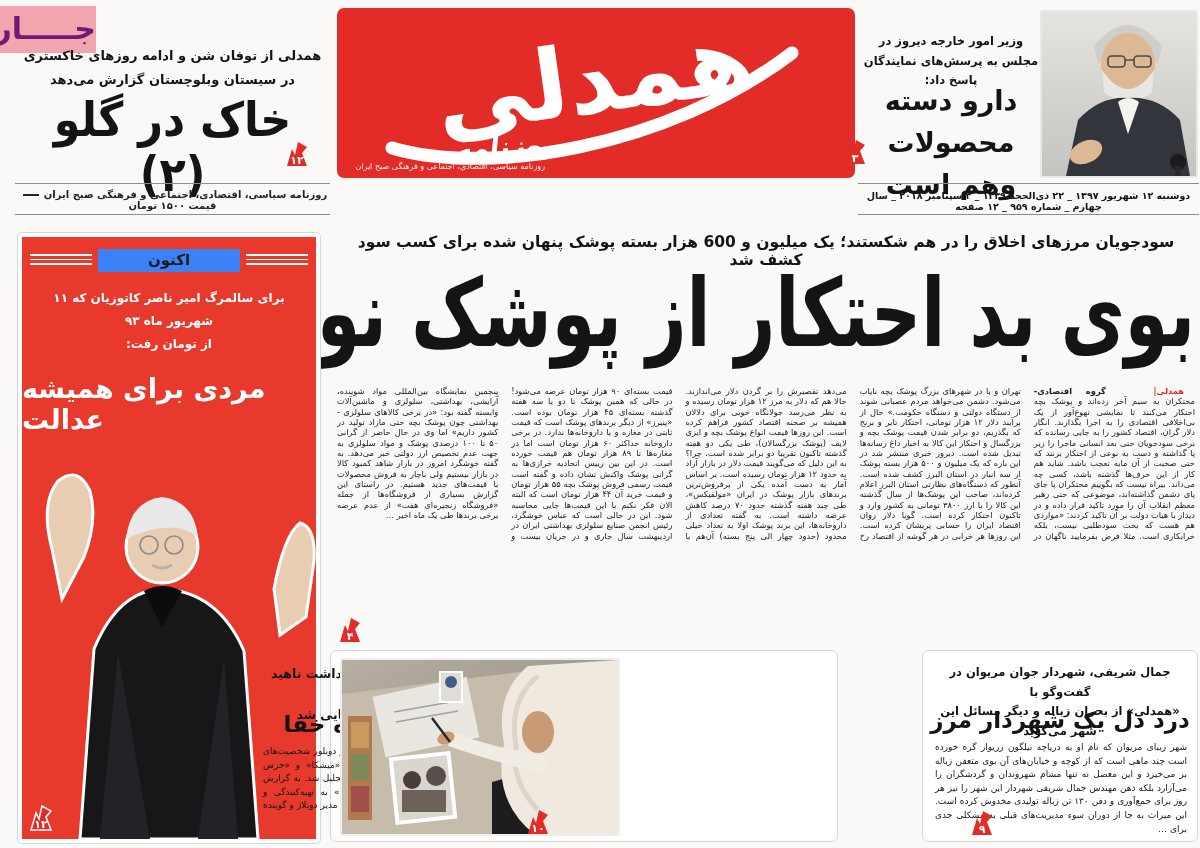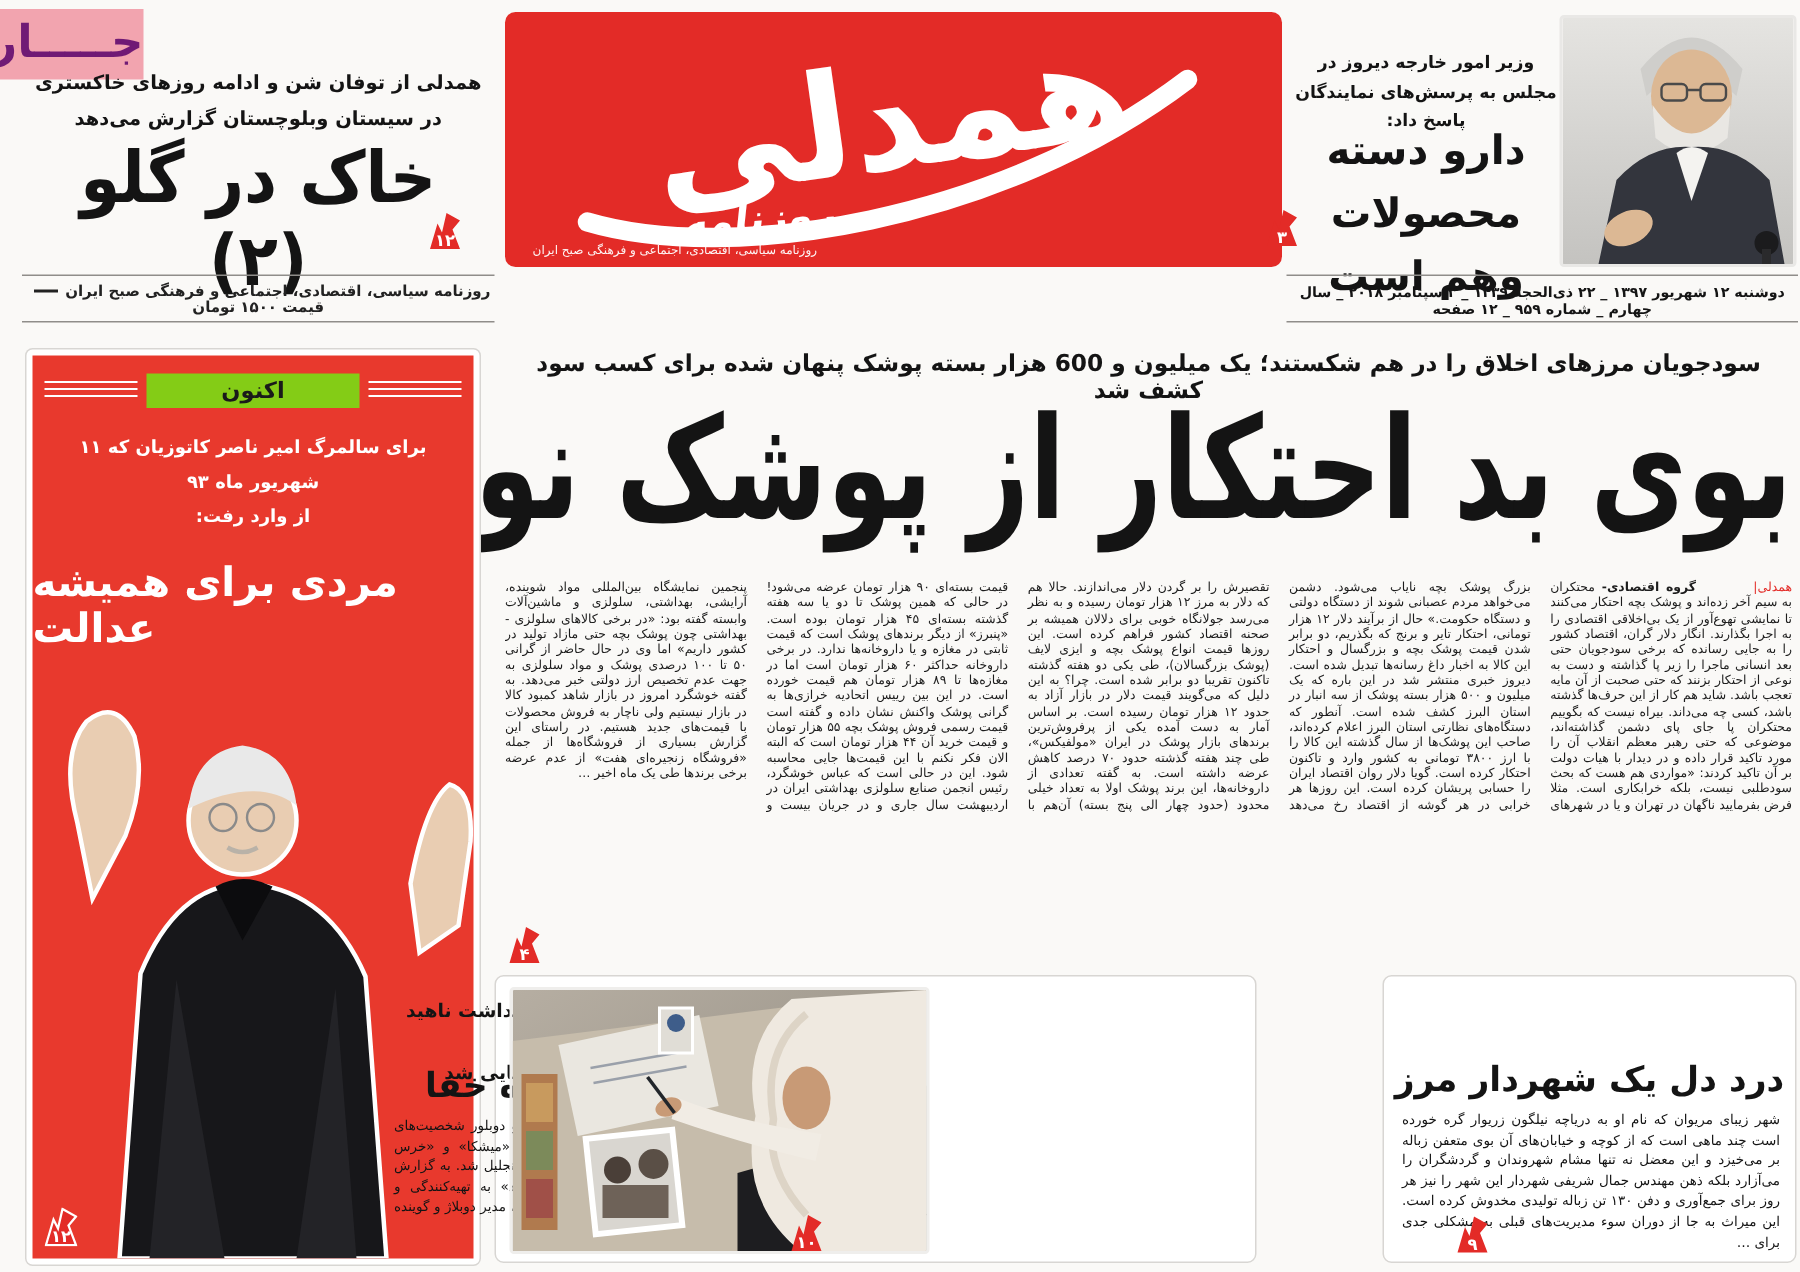--- a/index.html
+++ b/index.html
@@ -3,21 +3,21 @@
 <meta charset="utf-8">
 <style>
   html,body{margin:0;padding:0;background:#eceae7;}
   *{box-sizing:border-box;}
   .page{position:relative;width:1200px;height:848px;background:#faf9f7;overflow:hidden;
         font-family:"DejaVu Sans",sans-serif;color:#141414;direction:rtl;}
   .abs{position:absolute;}
   .ctr{text-align:center;}
   .b{font-weight:bold;}
   .rule{position:absolute;height:1px;background:#8f8d8a;}
-  .red-brand{color:#e32b27;font-weight:normal;margin-left:34px;}
+  .red-brand{color:#e32b27;font-weight:bold;margin-left:34px;}
   .blk{display:block;}
 
   
   .watermark{left:0;top:6px;width:96px;height:47px;background:#f2a4af;color:#701a75;
              font-size:30px;font-weight:bold;line-height:45px;text-align:center;letter-spacing:-1px;}
   .tl-kicker{left:15px;top:44px;width:315px;font-size:13px;font-weight:bold;line-height:1.85;}
   .tl-headline{left:15px;top:92px;width:315px;font-size:43px;font-weight:bold;transform:scaleY(1.1);transform-origin:center top;}
   .tagline-row{left:15px;top:189px;width:315px;font-size:10px;font-weight:bold;color:#222;}
   .sep-dash{display:inline-block;width:16px;height:2px;background:#222;vertical-align:middle;margin:0 5px;}
   .logo-box{left:337px;top:8px;width:518px;height:170px;background:#e32b27;border-radius:7px;overflow:hidden;}
@@ -31,21 +31,21 @@
   
   .lead-kicker{left:337px;top:233px;width:858px;font-size:15.5px;font-weight:bold;}
   .lead-headline{left:337px;top:266px;width:858px;font-size:70px;font-weight:bold;letter-spacing:-1.5px;
                  white-space:nowrap;transform:scaleY(1.35);transform-origin:center top;line-height:1;}
   .lead-body{left:337px;top:386px;width:858px;height:256px;column-count:5;column-gap:13px;
              font-size:8.3px;line-height:10.35px;text-align:justify;overflow:hidden;color:#1c1c1c;}
 
   
   .now-box{left:18px;top:233px;width:302px;height:610px;background:#e8392d;border:4px solid #fff;
            box-shadow:0 0 0 1px #d8d6d3;border-radius:4px;overflow:hidden;}
-  .now-tab{position:absolute;left:76px;top:12px;width:142px;height:23px;background:#84cc16;color:#1a1a1a;
+  .now-tab{position:absolute;left:76px;top:12px;width:142px;height:23px;background:#3b82f6;color:#1a1a1a;
            font-size:15px;font-weight:bold;line-height:22px;text-align:center;}
   .now-lines{position:absolute;top:17px;width:62px;height:13px;
              background:repeating-linear-gradient(to bottom,#fff 0,#fff 1.6px,transparent 1.6px,transparent 4.6px);}
   .now-kicker{position:absolute;left:0;top:50px;width:100%;padding:0 16px;color:#fff;font-size:12px;
               font-weight:bold;line-height:1.9;text-align:center;}
   .now-headline{position:absolute;left:0;top:104px;width:100%;color:#fff;font-size:27px;font-weight:bold;text-align:left;margin-top:32px;}
 
   
   .card{background:#fff;border:1px solid #d8d6d3;border-radius:6px;}
   .culture-card{left:330px;top:650px;width:508px;height:192px;}
@@ -144,21 +144,21 @@
     <path d="M1 25 L6 8 L9 14 L12 1 L21 6 L16 12 L21 25 Z"></path>
     <text x="11" y="23">۴</text>
   </svg>
 
   <div class="abs now-box">
     <div class="now-lines" style="left:8px;"></div>
     <div class="now-lines" style="right:8px;"></div>
     <div class="now-tab">اکنون</div>
     <div class="now-kicker">
       <span class="blk">برای سالمرگ امیر ناصر کاتوزیان که ۱۱ شهریور ماه ۹۳</span>
-      <span class="blk">از وارد رفت:</span>
+      <span class="blk">از تومان رفت:</span>
     </div>
     <div class="now-headline">مردی برای همیشه عدالت</div>
     <svg style="position:absolute;left:0;bottom:0;" width="294" height="400" viewBox="0 0 294 400">
       <path d="M30 110 Q18 64 36 42 Q56 26 68 52 Q76 82 62 118 L40 160 Z" fill="#e9cdb2" stroke="#fff" stroke-width="3"></path>
       <path d="M252 150 Q262 96 278 84 Q294 88 292 122 L284 178 L258 196 Z" fill="#e9cdb2" stroke="#fff" stroke-width="3"></path>
       <circle cx="140" cy="108" r="36" fill="#e9cdb2" stroke="#fff" stroke-width="3"></circle>
       <path d="M104 100 Q108 62 140 58 Q172 62 176 98 Q150 78 104 100 Z" fill="#e9e9e9"></path>
       <circle cx="127" cy="106" r="9" fill="none" stroke="#8a8a8a" stroke-width="1.6"></circle>
       <circle cx="152" cy="106" r="9" fill="none" stroke="#8a8a8a" stroke-width="1.6"></circle>
       <path d="M130 126 Q140 132 150 126" stroke="#b9b2a8" stroke-width="3" fill="none"></path>
@@ -216,20 +216,24 @@
         <line x1="90" y1="58" x2="108" y2="82" stroke="#22262b" stroke-width="2.4"></line>
       </svg>
     </div>
     <svg class="pflag" style="position:absolute;right:288px;bottom:6px;left:auto;" viewBox="0 0 22 26">
       <path d="M1 25 L6 8 L9 14 L12 1 L21 6 L16 12 L21 25 Z"></path>
       <text x="11" y="23">۱۰</text>
     </svg>
   </div>
 
   <div class="abs card mayor-card">
+    <div class="mayor-kicker">
+      <span class="blk">جمال شریفی، شهردار جوان مریوان در گفت‌وگو با</span>
+      <span class="blk">«همدلی» از بحران زباله و دیگر مسائل این شهر می‌گوید</span>
+    </div>
     <div class="mayor-headline">درد دل یک شهردار مرز</div>
     <div class="mayor-body">شهر زیبای مریوان که نام او به دریاچه نیلگون زریوار گره خورده است چند ماهی است که از کوچه و خیابان‌های آن بوی متعفن زباله بر می‌خیزد و این معضل نه تنها مشام شهروندان و گردشگران را می‌آزارد بلکه ذهن مهندس جمال شریفی شهردار این شهر را نیز هر روز برای جمع‌آوری و دفن ۱۳۰ تن زباله تولیدی مخدوش کرده است. این میراث به جا از دوران سوء مدیریت‌های قبلی به مشکلی جدی برای …</div>
     <svg class="pflag" style="position:absolute;left:48px;bottom:5px;" viewBox="0 0 22 26">
       <path d="M1 25 L6 8 L9 14 L12 1 L21 6 L16 12 L21 25 Z"></path>
       <text x="11" y="23">۹</text>
     </svg>
   </div>
 
 </div>
 

